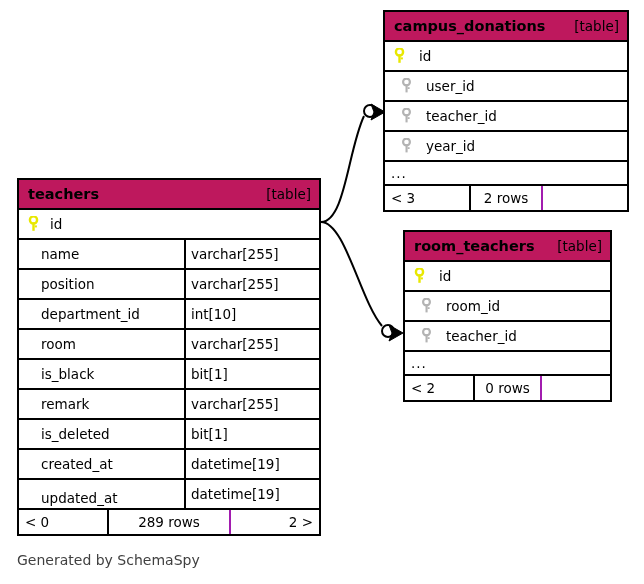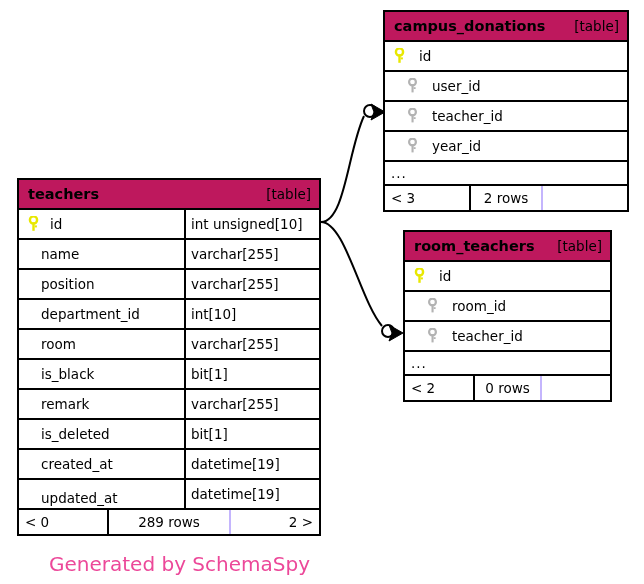--- a/index.html
+++ b/index.html
@@ -100,21 +100,21 @@
 
   
   .key-slot {
     width: 16px;
     flex: 0 0 16px;
     display: flex;
     align-items: center;
     justify-content: center;
   }
   .name-indent-pk  { padding-left: 6px; }
-  .name-indent-fk  { padding-left: 19px; }
+  .name-indent-fk  { padding-left: 13px; }
   .name-indent-none{ padding-left: 22px; }
 
   
   .tbl-ellipsis {
     box-sizing: border-box;
     height: 24px;
     border-bottom: 2px solid #000000;
     display: flex;
     align-items: center;
     padding-left: 6px;
@@ -132,30 +132,29 @@
   }
   .foot-cell {
     box-sizing: border-box;
     display: flex;
     align-items: center;
     font-size: 13.5px;
     white-space: nowrap;
     overflow: hidden;
   }
   .foot-left   { justify-content: flex-start; padding-left: 6px; }
-  .foot-mid    { justify-content: center; border-left: 2px solid #000000; border-right: 2px solid #c4b5fd; }
+  .foot-mid    { justify-content: center; border-left: 2px solid #000000; border-right: 2px solid #a21caf; }
   .foot-right  { justify-content: flex-end; padding-right: 6px; }
 
   
   .caption {
     position: absolute;
-    font-size: 20px;
-    color: #ec4899;
-    white-space: nowrap;
-    margin-left: 32px;
+    font-size: 14px;
+    color: #404040;
+    white-space: nowrap;
   }
 </style>
 </head>
 <body>
 
 <div id="diagram">
 
   <svg class="edges" width="644" height="584" viewBox="0 0 644 584" xmlns="http://www.w3.org/2000/svg">
 
     <g>
@@ -302,21 +301,20 @@
       <div class="cell-name name-indent-pk" style="flex:0 0 165px;">
         <span class="key-slot">
           <svg width="11" height="16" viewBox="0 0 11 16">
             <circle cx="5.5" cy="4" r="3.6" fill="none" stroke="#e8e800" stroke-width="2.4"></circle>
             <rect x="4.3" y="6.2" width="2.4" height="8.6" fill="#e8e800"></rect>
             <rect x="6.7" y="9.4" width="2.2" height="2" fill="#e8e800"></rect>
           </svg>
         </span>
         <span class="col-label" style="margin-left:9px;">id</span>
       </div>
-      <div class="cell-type">int unsigned[10]</div>
     </div>
 
     <div class="tbl-row">
       <div class="cell-name name-indent-none" style="flex:0 0 165px;">
         <span class="col-label">name</span>
       </div>
       <div class="cell-type">varchar[255]</div>
     </div>
 
     <div class="tbl-row">

